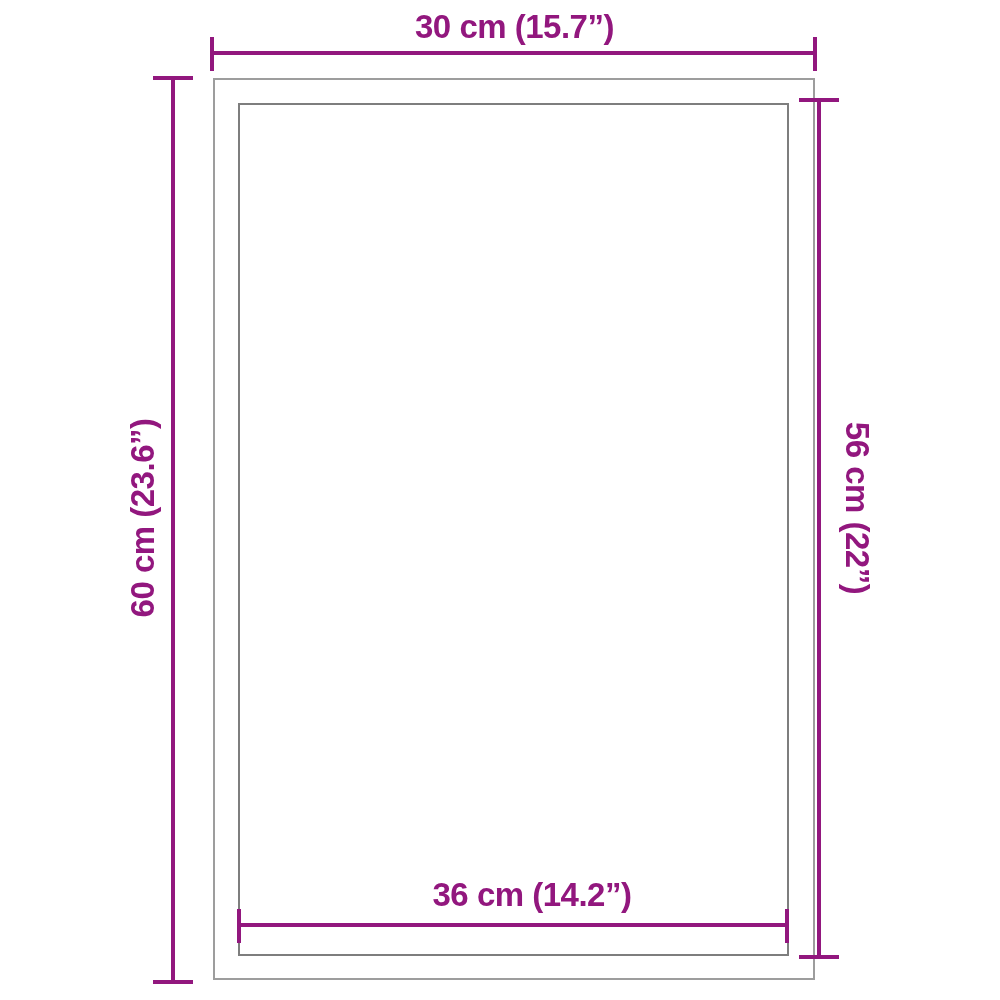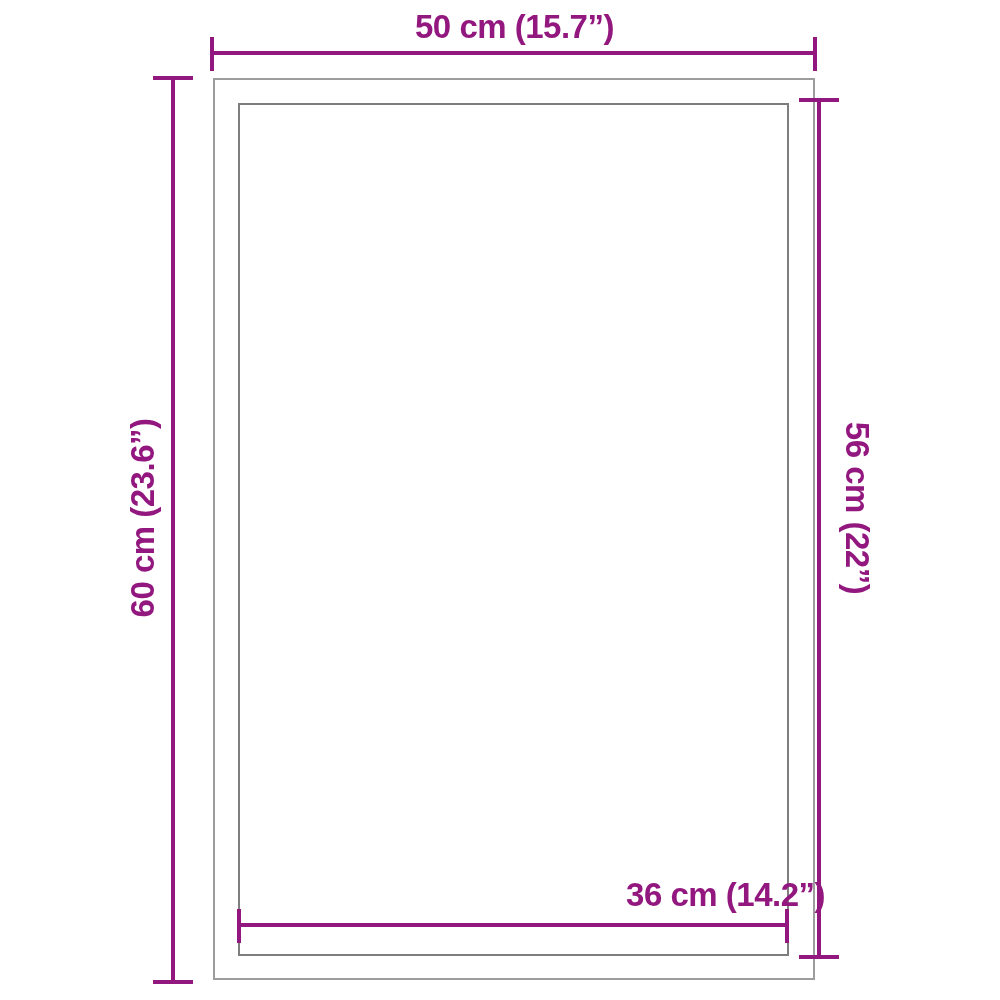--- a/index.html
+++ b/index.html
@@ -49,33 +49,33 @@
   .dim-label{
     position:absolute;
     color:var(--accent);
     font-weight:bold;
     font-size:33px;
     letter-spacing:-0.5px;
     white-space:nowrap;
     line-height:38px;
   }
   .label-top{left:212px;top:8px;width:605px;text-align:center;}
-  .label-bottom{left:239px;top:876px;width:586px;text-align:right;}
+  .label-bottom{left:239px;top:876px;width:586px;text-align:center;}
   .label-left{left:143px;top:518px;transform:translate(-50%,-50%) rotate(-90deg);}
   .label-right{left:857px;top:508px;transform:translate(-50%,-50%) rotate(90deg);}
 </style>
 </head>
 <body>
 
 <div class="canvas">
 
   <div class="outer-rect"></div>
   <div class="inner-rect"></div>
 
-  <div class="dim-label label-top">50 cm (15.7”)</div>
+  <div class="dim-label label-top">30 cm (15.7”)</div>
   <div class="mag top-line"></div>
   <div class="mag top-tick-l"></div>
   <div class="mag top-tick-r"></div>
 
   <div class="dim-label label-left">60 cm (23.6”)</div>
   <div class="mag left-line"></div>
   <div class="mag left-cap-t"></div>
   <div class="mag left-cap-b"></div>
 
   <div class="dim-label label-right">56 cm (22”)</div>

